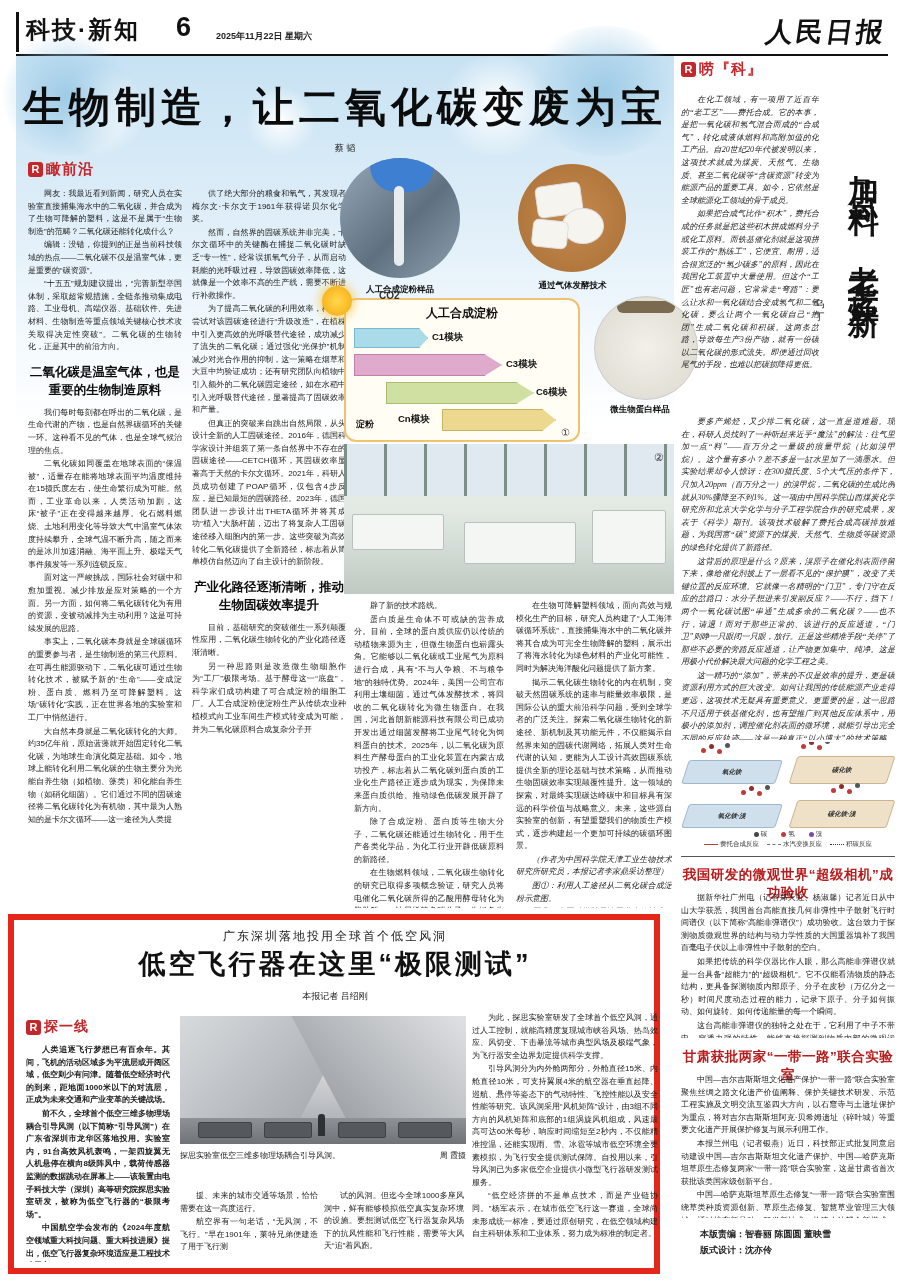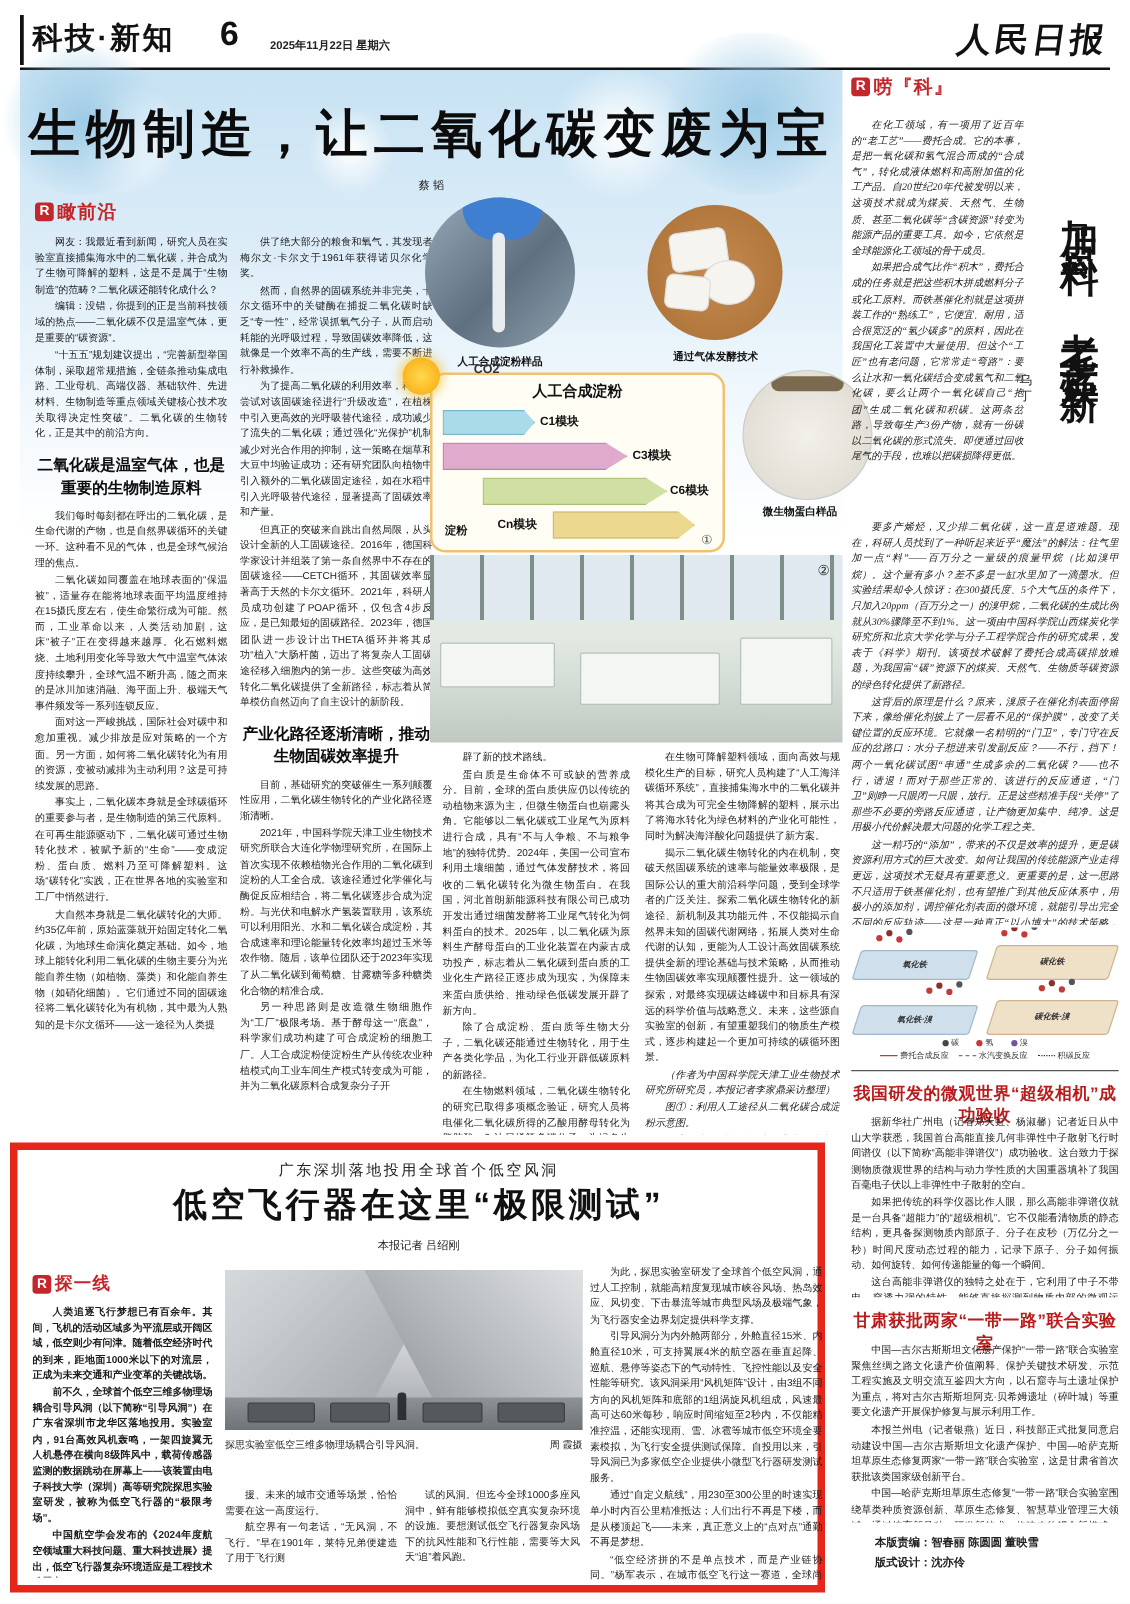--- a/index.html
+++ b/index.html
@@ -155,21 +155,20 @@
       <p class="body-p">事实上，二氧化碳本身就是全球碳循环的重要参与者，是生物制造的第三代原料。在可再生能源驱动下，二氧化碳可通过生物转化技术，被赋予新的“生命”——变成淀粉、蛋白质、燃料乃至可降解塑料。这场“碳转化”实践，正在世界各地的实验室和工厂中悄然进行。</p>
       <p class="body-p">大自然本身就是二氧化碳转化的大师。约35亿年前，原始蓝藻就开始固定转化二氧化碳，为地球生命演化奠定基础。如今，地球上能转化利用二氧化碳的生物主要分为光能自养生物（如植物、藻类）和化能自养生物（如硝化细菌）。它们通过不同的固碳途径将二氧化碳转化为有机物，其中最为人熟知的是卡尔文循环——这一途径为人类提</p>
     </div>
   <div class="abs t-col" style="left:192px;top:188px;width:154px;height:722px;">
       <p class="body-p">供了绝大部分的粮食和氧气，其发现者梅尔文·卡尔文于1961年获得诺贝尔化学奖。</p>
       <p class="body-p">然而，自然界的固碳系统并非完美，卡尔文循环中的关键酶在捕捉二氧化碳时缺乏“专一性”，经常误抓氧气分子，从而启动耗能的光呼吸过程，导致固碳效率降低，这就像是一个效率不高的生产线，需要不断进行补救操作。</p>
       <p class="body-p">为了提高二氧化碳的利用效率，科学家尝试对该固碳途径进行“升级改造”，在植株中引入更高效的光呼吸替代途径，成功减少了流失的二氧化碳；通过强化“光保护”机制减少对光合作用的抑制，这一策略在烟草和大豆中均验证成功；还有研究团队向植物中引入额外的二氧化碳固定途径，如在水稻中引入光呼吸替代途径，显著提高了固碳效率和产量。</p>
       <p class="body-p">但真正的突破来自跳出自然局限，从头设计全新的人工固碳途径。2016年，德国科学家设计并组装了第一条自然界中不存在的固碳途径——CETCH循环，其固碳效率显著高于天然的卡尔文循环。2021年，科研人员成功创建了POAP循环，仅包含4步反应，是已知最短的固碳路径。2023年，德国团队进一步设计出THETA循环并将其成功“植入”大肠杆菌，迈出了将复杂人工固碳途径移入细胞内的第一步。这些突破为高效转化二氧化碳提供了全新路径，标志着从简单模仿自然迈向了自主设计的新阶段。</p>
       <h3 class="col-subhead">产业化路径逐渐清晰，推动生物固碳效率提升</h3>
       <p class="body-p">目前，基础研究的突破催生一系列颠覆性应用，二氧化碳生物转化的产业化路径逐渐清晰。</p>
-      <p class="body-p">2021年，中国科学院天津工业生物技术研究所联合大连化学物理研究所，在国际上首次实现不依赖植物光合作用的二氧化碳到淀粉的人工全合成。该途径通过化学催化与酶促反应相结合，将二氧化碳逐步合成为淀粉。与光伏和电解水产氢装置联用，该系统可以利用阳光、水和二氧化碳合成淀粉，其合成速率和理论能量转化效率均超过玉米等农作物。随后，该单位团队还于2023年实现了从二氧化碳到葡萄糖、甘露糖等多种糖类化合物的精准合成。</p>
       <p class="body-p">另一种思路则是改造微生物细胞作为“工厂”极限考场。基于酵母这一“底盘”，科学家们成功构建了可合成淀粉的细胞工厂。人工合成淀粉使淀粉生产从传统农业种植模式向工业车间生产模式转变成为可能，并为二氧化碳原料合成复杂分子开</p>
     </div>
   <div class="abs t-col" style="left:354px;top:600px;width:150px;height:308px;">
       <p class="body-p">辟了新的技术路线。</p>
       <p class="body-p">蛋白质是生命体不可或缺的营养成分。目前，全球的蛋白质供应仍以传统的动植物来源为主，但微生物蛋白也崭露头角。它能够以二氧化碳或工业尾气为原料进行合成，具有“不与人争粮、不与粮争地”的独特优势。2024年，美国一公司宣布利用土壤细菌，通过气体发酵技术，将回收的二氧化碳转化为微生物蛋白。在我国，河北首朗新能源科技有限公司已成功开发出通过细菌发酵将工业尾气转化为饲料蛋白的技术。2025年，以二氧化碳为原料生产酵母蛋白的工业化装置在内蒙古成功投产，标志着从二氧化碳到蛋白质的工业化生产路径正逐步成为现实，为保障未来蛋白质供给、推动绿色低碳发展开辟了新方向。</p>
       <p class="body-p">除了合成淀粉、蛋白质等生物大分子，二氧化碳还能通过生物转化，用于生产各类化学品，为化工行业开辟低碳原料的新路径。</p>
       <p class="body-p">在生物燃料领域，二氧化碳生物转化的研究已取得多项概念验证，研究人员将电催化二氧化碳所得的乙酸用酵母转化为脂肪酸、β-法尼烯等多碳分子，为绿色生物燃料的制备提供了新思路。</p>
     </div>
   <div class="abs t-col" style="left:516px;top:600px;width:156px;height:308px;">
       <p class="body-p">在生物可降解塑料领域，面向高效与规模化生产的目标，研究人员构建了“人工海洋碳循环系统”，直接捕集海水中的二氧化碳并将其合成为可完全生物降解的塑料，展示出了将海水转化为绿色材料的产业化可能性，同时为解决海洋酸化问题提供了新方案。</p>
@@ -325,17 +324,16 @@
   <div class="abs t-col la-col" style="left:180px;top:1190px;width:138px;height:76px;">
       <p class="body-p">援、未来的城市交通等场景，恰恰需要在这一高度运行。</p>
       <p class="body-p">航空界有一句老话，“无风洞，不飞行。”早在1901年，莱特兄弟便建造了用于飞行测</p>
     </div>
   <div class="abs t-col la-col" style="left:324px;top:1190px;width:140px;height:76px;">
       <p class="body-p">试的风洞。但迄今全球1000多座风洞中，鲜有能够模拟低空真实复杂环境的设施。要想测试低空飞行器复杂风场下的抗风性能和飞行性能，需要等大风天“追”着风跑。</p>
     </div>
   <div class="abs t-col la-col" style="left:472px;top:1012px;width:186px;height:252px;">
       <p class="body-p">为此，探思实验室研发了全球首个低空风洞，通过人工控制，就能高精度复现城市峡谷风场、热岛效应、风切变、下击暴流等城市典型风场及极端气象，为飞行器安全边界划定提供科学支撑。</p>
       <p class="body-p">引导风洞分为内外舱两部分，外舱直径15米、内舱直径10米，可支持翼展4米的航空器在垂直起降、巡航、悬停等姿态下的气动特性、飞控性能以及安全性能等研究。该风洞采用“风机矩阵”设计，由3组不同方向的风机矩阵和底部的1组涡旋风机组成，风速最高可达60米每秒，响应时间缩短至2秒内，不仅能精准控温，还能实现雨、雪、冰雹等城市低空环境全要素模拟，为飞行安全提供测试保障。自投用以来，引导风洞已为多家低空企业提供小微型飞行器研发测试服务。</p>
-      <p class="body-p">通过“自定义航线”，用230至300公里的时速实现单小时内百公里精准抵达；人们出行不再是下楼，而是从楼顶起飞——未来，真正意义上的“点对点”通勤不再是梦想。</p>
       <p class="body-p">“低空经济拼的不是单点技术，而是产业链协同。”杨军表示，在城市低空飞行这一赛道，全球尚未形成统一标准，要通过原创研究，在低空领域构建自主科研体系和工业体系，努力成为标准的制定者。</p>
     </div>
 
 </div>
 
 </body></html>

